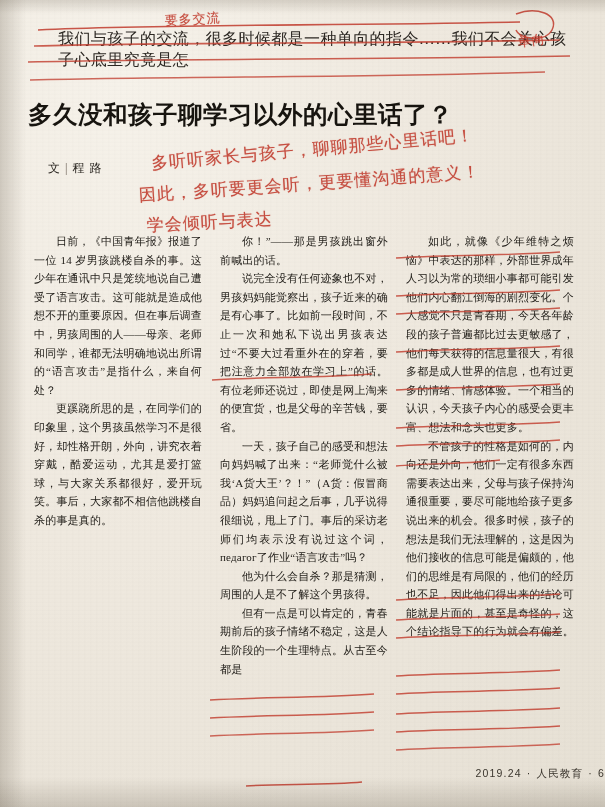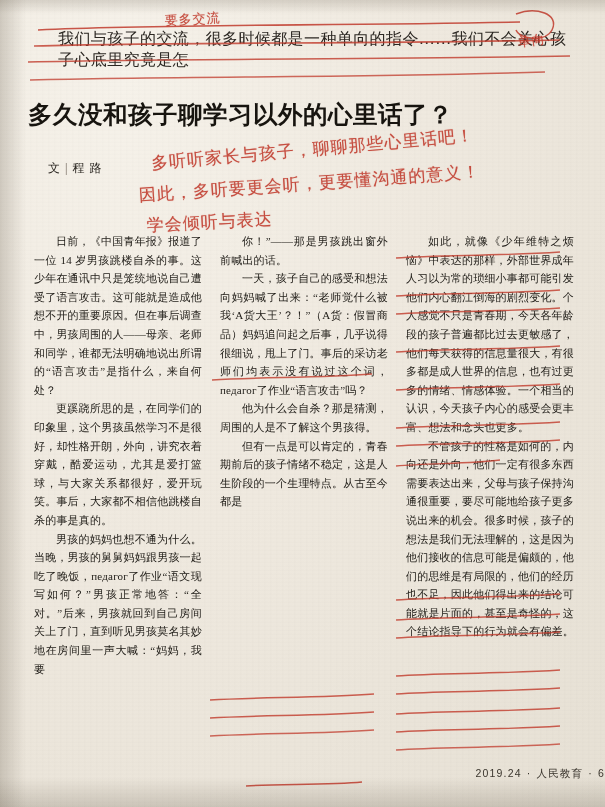--- a/index.html
+++ b/index.html
@@ -169,24 +169,24 @@
   <div class="hand" id="hand-top-1">要多交流</div>
   <div class="hand" id="hand-top-2">单向</div>
   <div class="hand" id="hand-mid-1">多听听家长与孩子，聊聊那些心里话吧！</div>
   <div class="hand" id="hand-mid-2">因此，多听要更会听，更要懂沟通的意义！</div>
   <div class="hand" id="hand-mid-3">学会倾听与表达</div>
 
   <div class="cols">
     <div class="col">
       <p>日前，《中国青年报》报道了一位 14 岁男孩跳楼自杀的事。这少年在通讯中只是笼统地说自己遭受了语言攻击。这可能就是造成他想不开的重要原因。但在事后调查中，男孩周围的人——母亲、老师和同学，谁都无法明确地说出所谓的“语言攻击”是指什么，来自何处？</p>
       <p>更蹊跷所思的是，在同学们的印象里，这个男孩虽然学习不是很好，却性格开朗，外向，讲究衣着穿戴，酷爱运动，尤其是爱打篮球，与大家关系都很好，爱开玩笑。事后，大家都不相信他跳楼自杀的事是真的。</p>
-      <p>男孩的妈妈也想不通为什么。当晚，男孩的舅舅妈妈跟男孩一起吃了晚饭，педагог了作业“语文现写如何？”男孩正常地答：“全对。”后来，男孩就回到自己房间关上了门，直到听见男孩莫名其妙地在房间里一声大喊：“妈妈，我要</p>
     </div>
     <div class="col">
       <p>你！”——那是男孩跳出窗外前喊出的话。</p>
+      <p>说完全没有任何迹象也不对，男孩妈妈能觉察出，孩子近来的确是有心事了。比如前一段时间，不止一次和她私下说出男孩表达过“不要大过看重外在的穿着，要把注意力全部放在学习上”的话。有位老师还说过，即使是网上淘来的便宜货，也是父母的辛苦钱，要省。</p>
       <p>一天，孩子自己的感受和想法向妈妈喊了出来：“老师觉什么被我‘A货大王’？！”（A货：假冒商品）妈妈追问起之后事，几乎说得很细说，甩上了门。事后的采访老师们均表示没有说过这个词，педагог了作业“语言攻击”吗？</p>
       <p>他为什么会自杀？那是猜测，周围的人是不了解这个男孩得。</p>
       <p>但有一点是可以肯定的，青春期前后的孩子情绪不稳定，这是人生阶段的一个生理特点。从古至今都是</p>
     </div>
     <div class="col">
       <p>如此，就像《少年维特之烦恼》中表达的那样，外部世界成年人习以为常的琐细小事都可能引发他们内心翻江倒海的剧烈变化。个人感觉不只是青春期，今天各年龄段的孩子普遍都比过去更敏感了，他们每天获得的信息量很大，有很多都是成人世界的信息，也有过更多的情绪、情感体验。一个相当的认识，今天孩子内心的感受会更丰富、想法和念头也更多。</p>
       <p>不管孩子的性格是如何的，内向还是外向，他们一定有很多东西需要表达出来，父母与孩子保持沟通很重要，要尽可能地给孩子更多说出来的机会。很多时候，孩子的想法是我们无法理解的，这是因为他们接收的信息可能是偏颇的，他们的思维是有局限的，他们的经历也不足，因此他们得出来的结论可能就是片面的，甚至是奇怪的，这个结论指导下的行为就会有偏差。</p>
     </div>
   </div>
 

